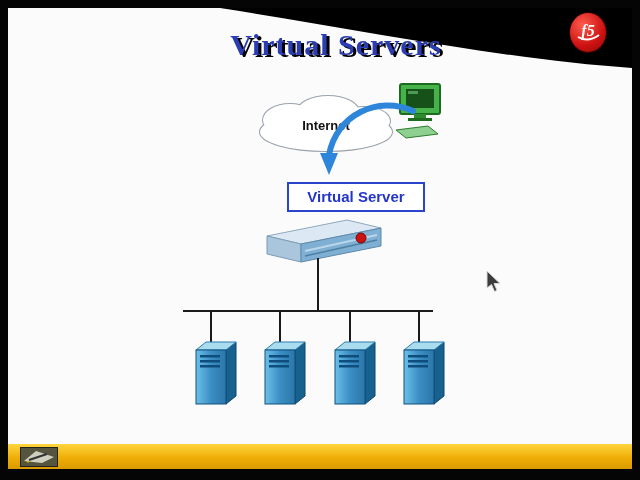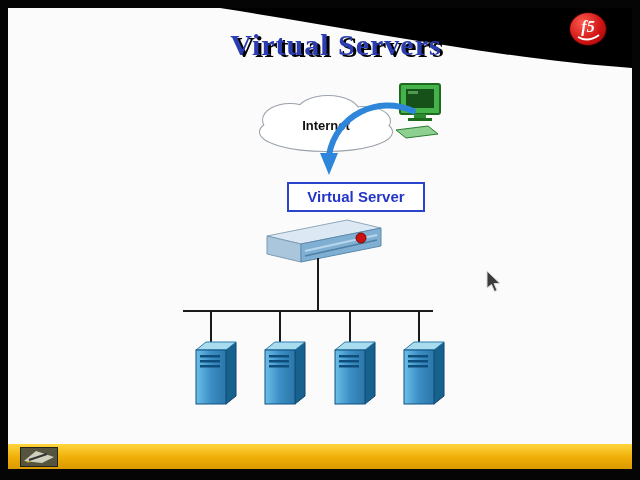--- a/index.html
+++ b/index.html
@@ -4,21 +4,21 @@
 <style>
   html,body{margin:0;padding:0;background:#000;}
   #stage{position:relative;width:640px;height:480px;background:#050505;overflow:hidden;
          font-family:"Liberation Sans",sans-serif;}
   .abs{position:absolute;}
   #slide{left:8px;top:8px;width:624px;height:436px;background:#fbfbfb;}
   #swoosh{left:212px;top:0;width:412px;height:70px;}
   #slide-title{left:16px;top:20px;width:100%;text-align:center;
     font-family:"Liberation Serif",serif;font-weight:bold;font-size:30px;
     color:#2b3db0;text-shadow:3px 2px 0 #000;letter-spacing:1px;}
-  #f5-logo{left:562px;top:5px;width:36px;height:32px;border-radius:50%;
+  #f5-logo{left:562px;top:5px;width:36px;height:39px;border-radius:50%;
     background:radial-gradient(circle at 35% 30%, #ff5a4d, #cc1111 60%, #8e0a0a);
     display:flex;align-items:center;justify-content:center;box-shadow:0 0 0 1px #300;}
   #f5-logo .f5text{color:#fff;font-style:italic;font-weight:bold;font-size:16px;
     font-family:"Liberation Serif",serif;transform:translateY(-2px);}
   #cloud{left:242px;top:84px;width:152px;height:64px;}
   #internet-label{left:242px;top:110px;width:152px;text-align:center;
     font-size:13px;font-weight:bold;color:#111;}
   #computer{left:384px;top:74px;width:60px;height:60px;}
   #arrow{left:290px;top:87px;width:122px;height:100px;}
   #vs-box{left:239px;top:174px;width:134px;height:26px;background:#fff;

